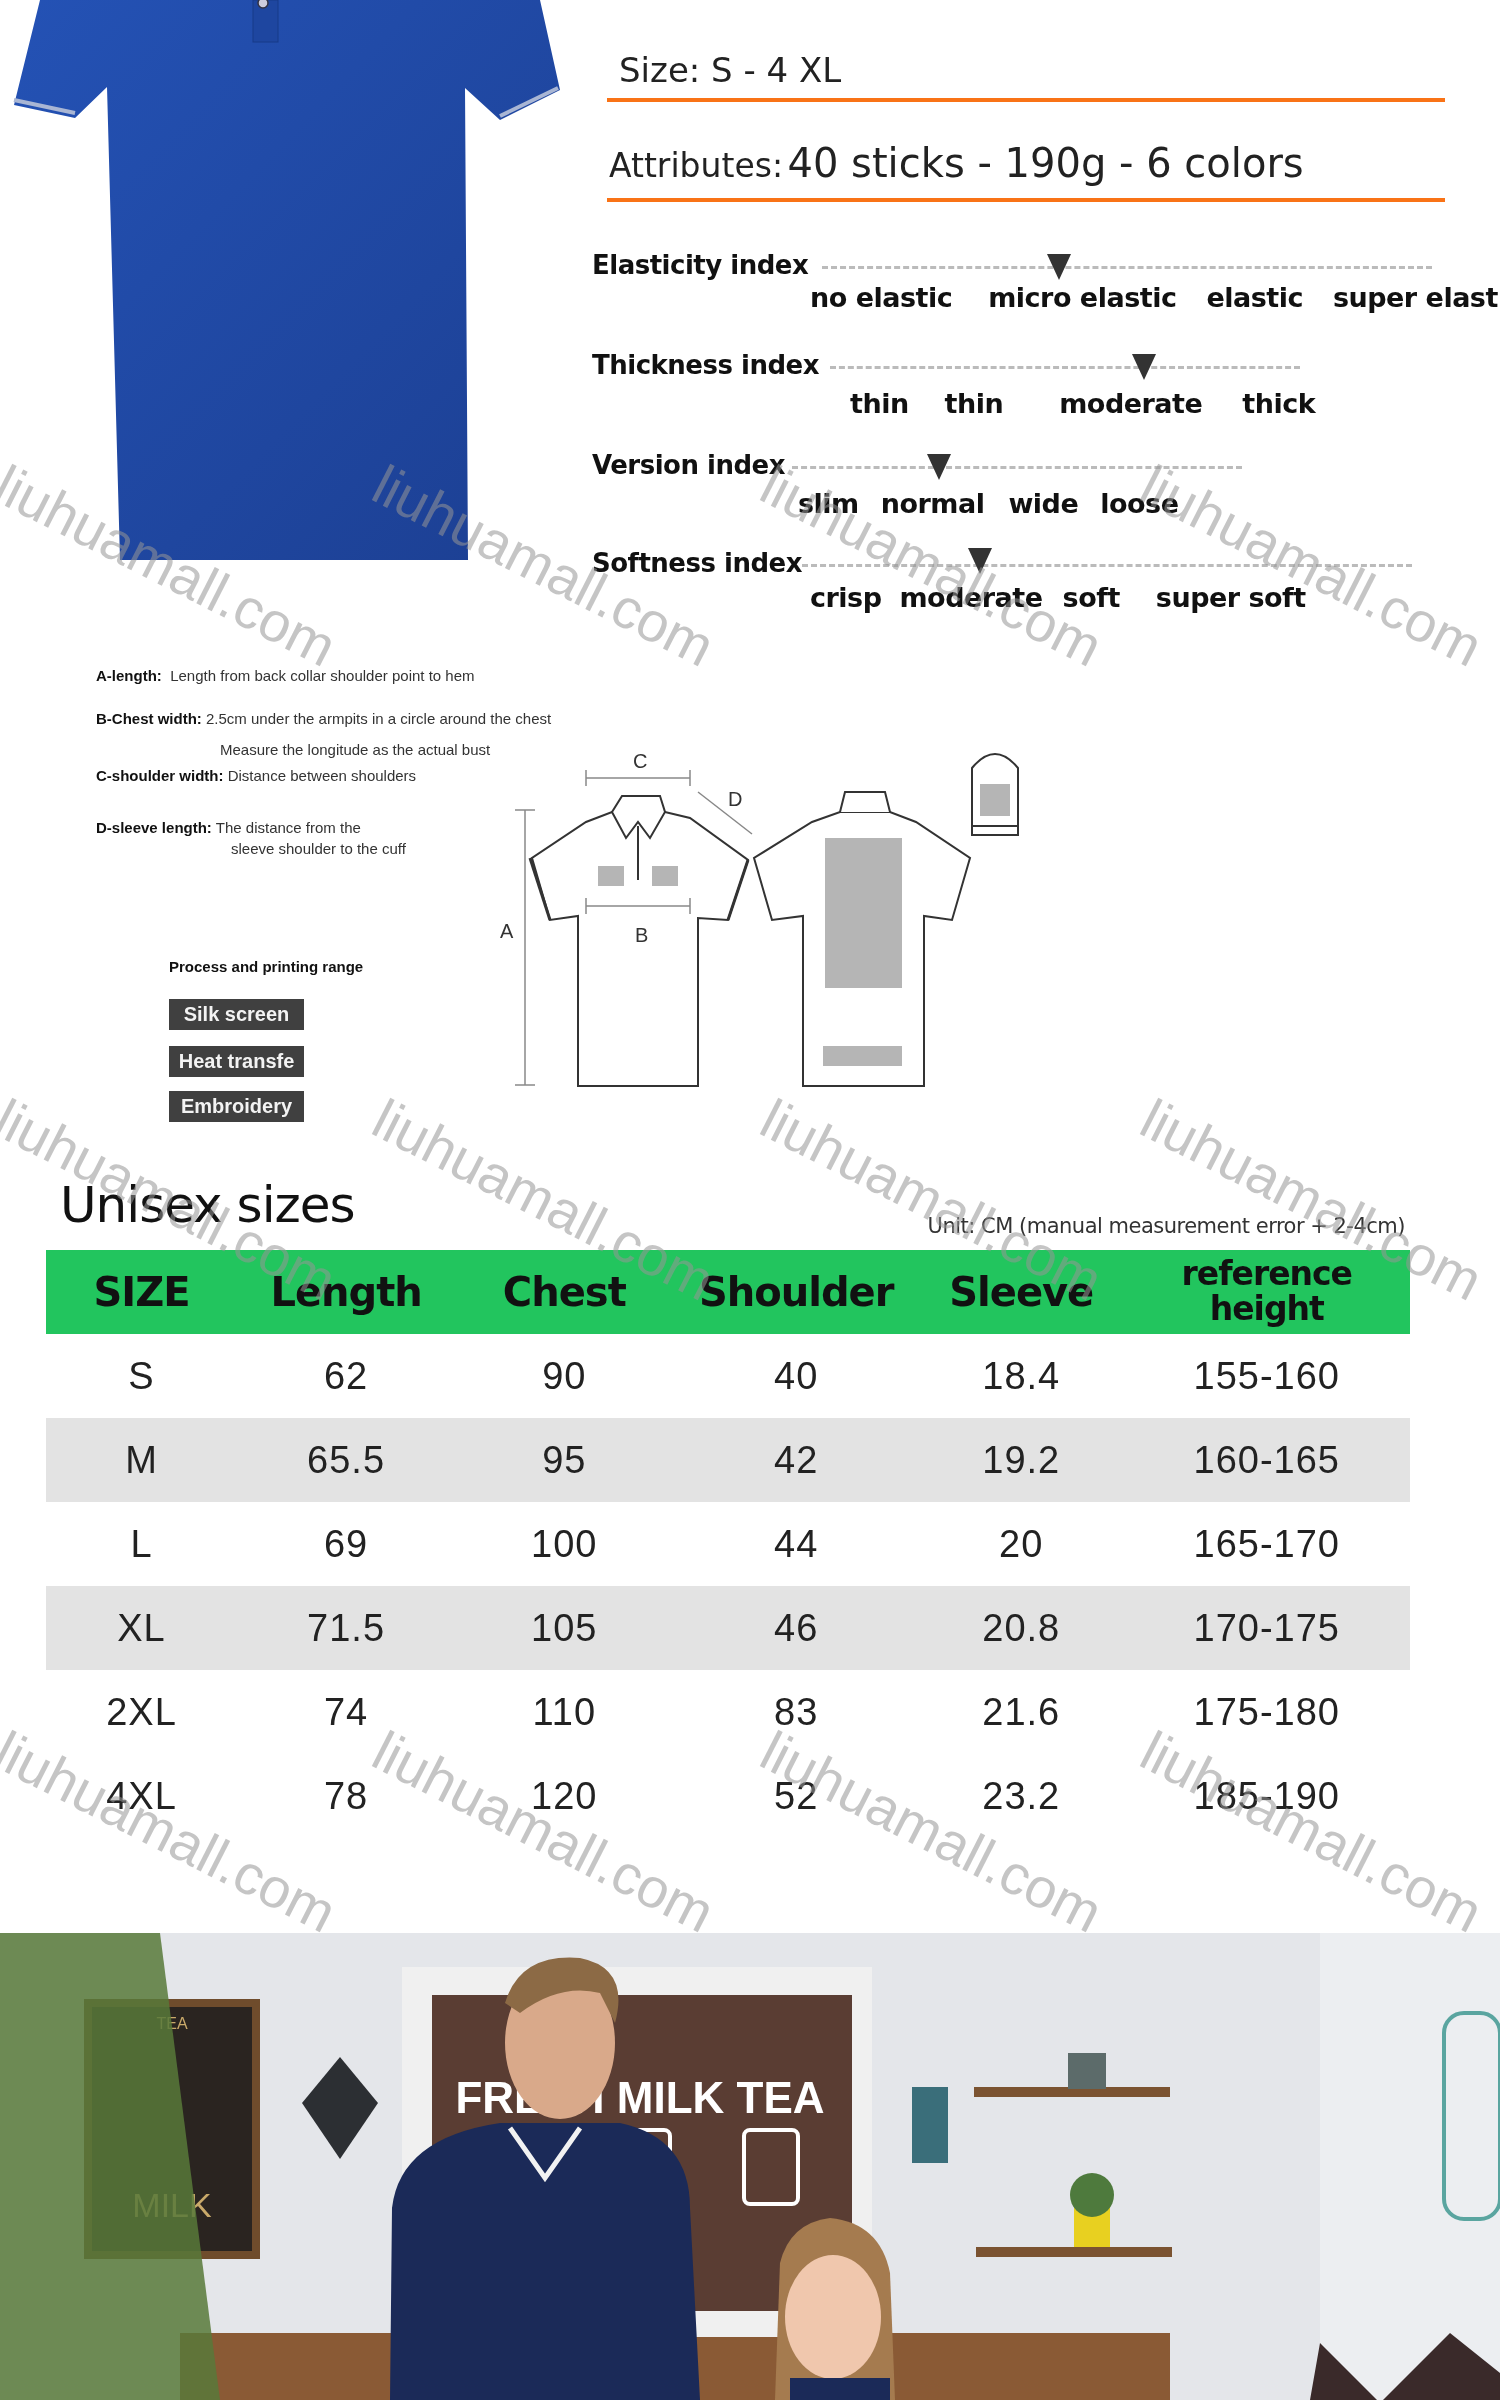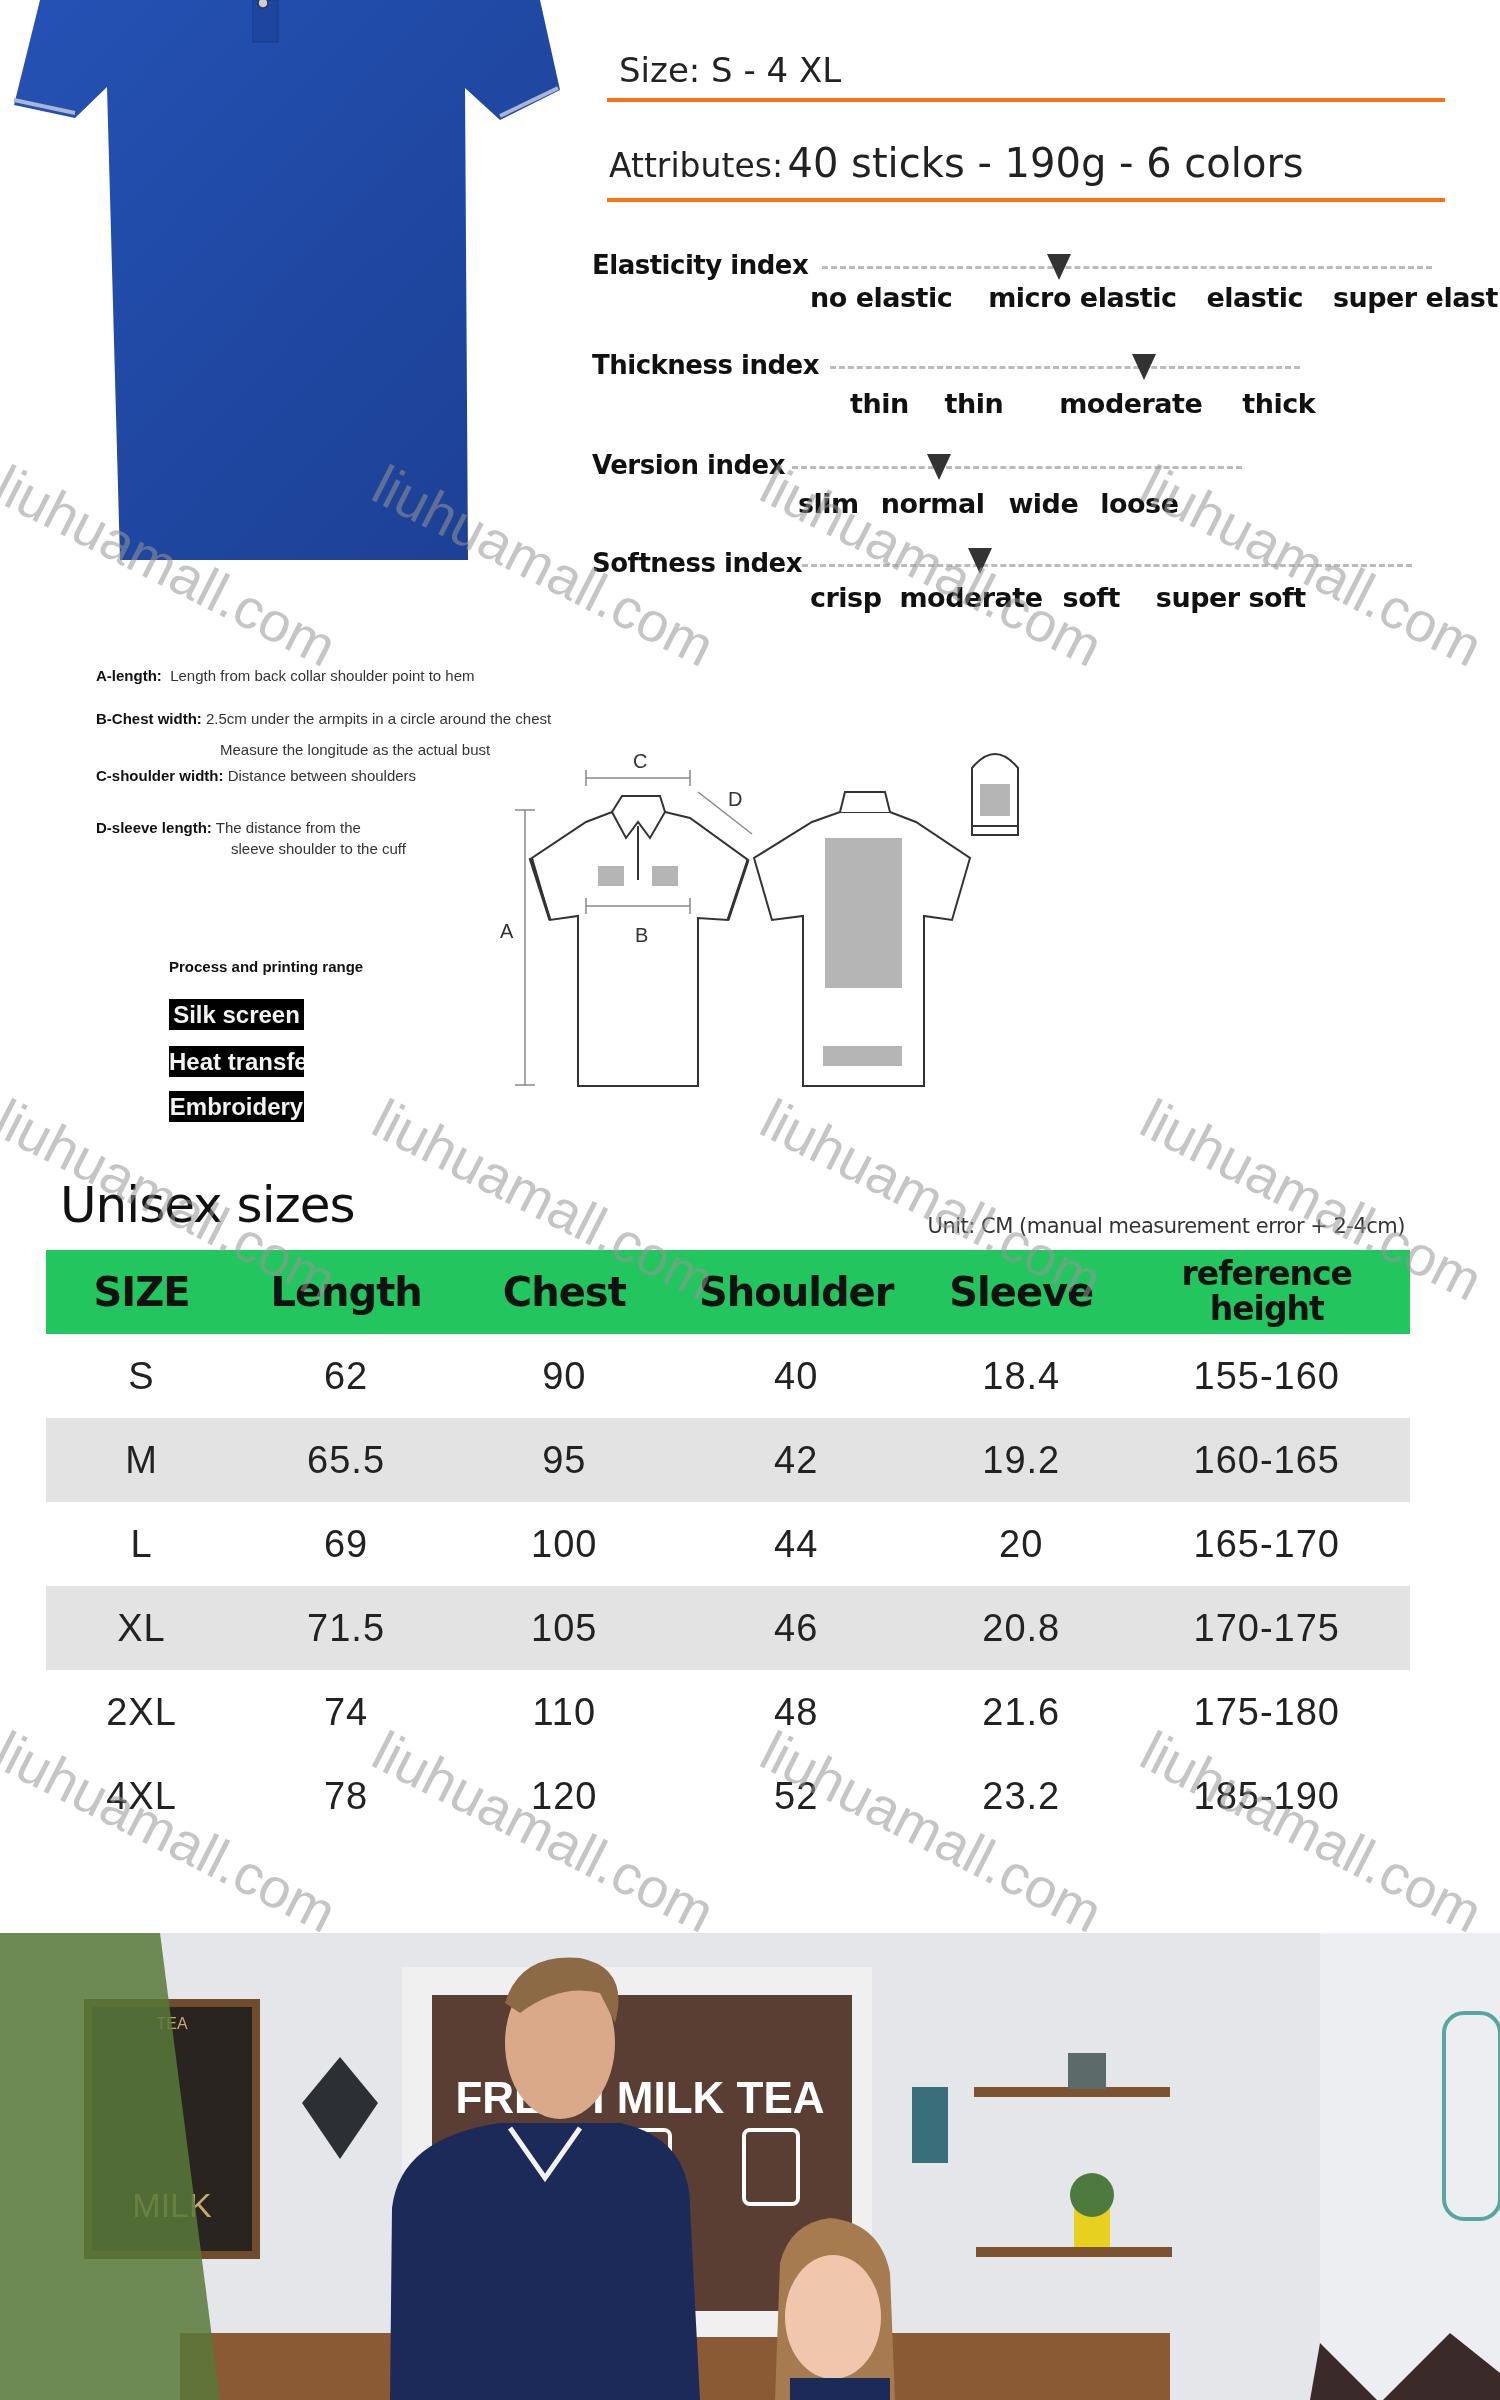--- a/index.html
+++ b/index.html
@@ -19,21 +19,21 @@
   .index-title { position: absolute; left: 0; top: 0; font-size: 26px; font-weight: bold; color: #111; white-space: nowrap; letter-spacing: -0.5px; }
   .index-track { position: absolute; height: 0; border-top: 3px dashed #bbb; }
   .index-marker { position: absolute; width: 0; height: 0; border-left: 12px solid transparent; border-right: 12px solid transparent; border-top: 26px solid #333; }
   .index-options { position: absolute; display: flex; white-space: nowrap; font-size: 27px; font-weight: bold; color: #111; letter-spacing: -0.5px; }
 
   
   .measure-notes { position: absolute; left: 96px; top: 668px; font-size: 15px; color: #333; line-height: 1; }
   .measure-notes .note { position: absolute; white-space: nowrap; }
   .measure-notes b { color: #111; }
   .process-title { position: absolute; left: 169px; top: 958px; font-size: 15px; font-weight: bold; color: #111; white-space: nowrap; }
-  .process-tag { position: absolute; left: 169px; width: 135px; height: 31px; background: #000000; color: #f3f3f3; font-size: 24px; font-weight: bold; line-height: 31px; text-align: center; white-space: nowrap; overflow: hidden; }
+  .process-tag { position: absolute; left: 169px; width: 135px; height: 31px; background: #404040; color: #f3f3f3; font-size: 20px; font-weight: bold; line-height: 31px; text-align: center; white-space: nowrap; overflow: hidden; }
   .diagram { position: absolute; left: 500px; top: 730px; width: 800px; height: 370px; }
 
   
   .table-title { position: absolute; left: 60px; top: 1176px; font-size: 50px; color: #111; font-family: "DejaVu Sans", sans-serif; letter-spacing: -1px; }
   .table-unit { position: absolute; right: 95px; top: 1214px; font-size: 21px; color: #333; font-family: "DejaVu Sans", sans-serif; letter-spacing: -0.5px; }
   .size-table { position: absolute; left: 46px; top: 1250px; width: 1364px; border-collapse: collapse; }
   .size-table th { height: 84px; background: #22c55e; font-weight: bold; font-size: 40px; color: #111; font-family: "DejaVu Sans", sans-serif; letter-spacing: -1px; }
   .size-table th.two-line { font-size: 33px; line-height: 1.05; }
   .size-table td { height: 84px; text-align: center; font-size: 38px; color: #222; letter-spacing: 1px; }
   .size-table tr.shade td { background: #e3e3e3; }
@@ -243,21 +243,21 @@
       <td>71.5</td>
       <td>105</td>
       <td>46</td>
       <td>20.8</td>
       <td>170-175</td>
     </tr>
     <tr>
       <td>2XL</td>
       <td>74</td>
       <td>110</td>
-      <td>48</td>
+      <td>83</td>
       <td>21.6</td>
       <td>175-180</td>
     </tr>
     <tr>
       <td>4XL</td>
       <td>78</td>
       <td>120</td>
       <td>52</td>
       <td>23.2</td>
       <td>185-190</td>

